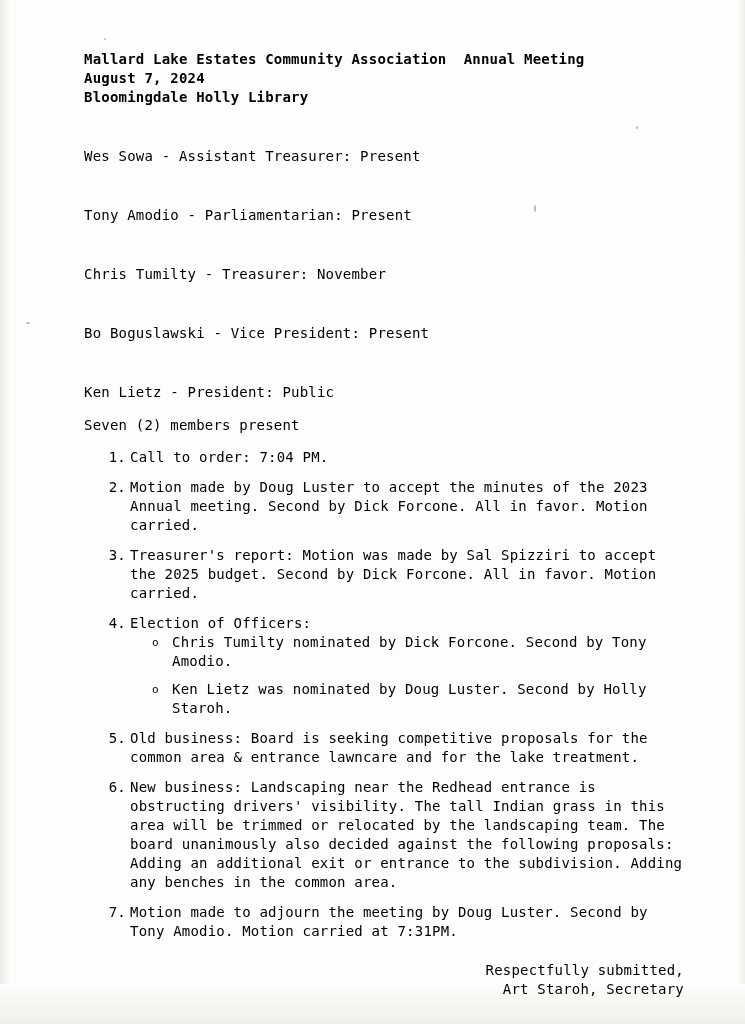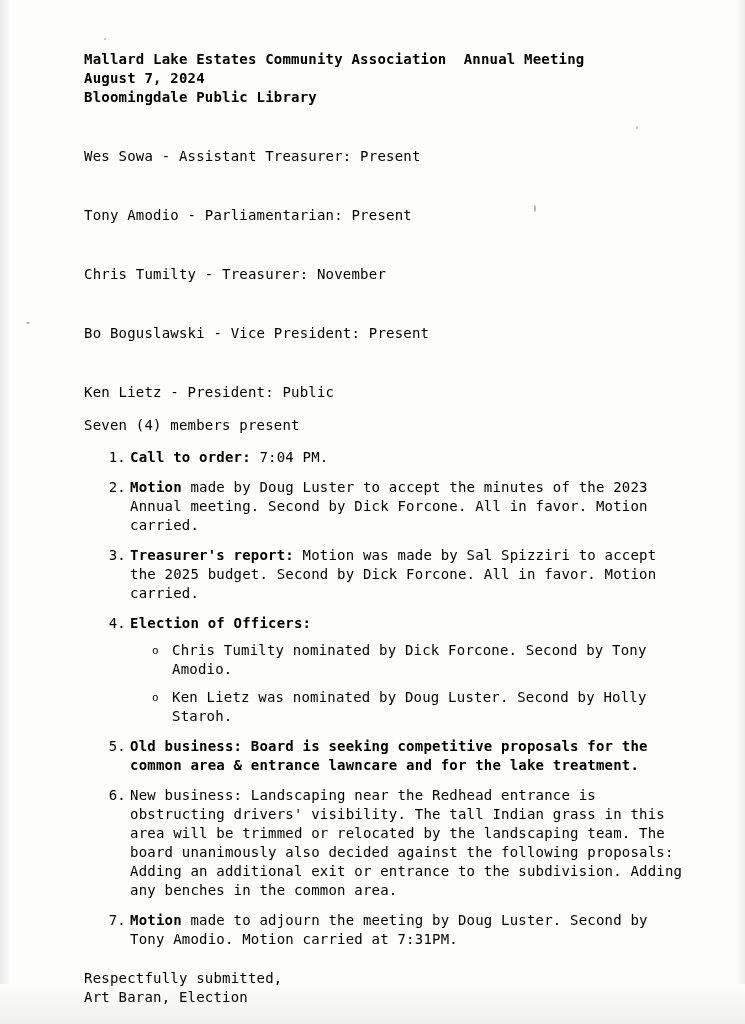--- a/index.html
+++ b/index.html
@@ -80,43 +80,44 @@
     counter-increment: item;
   }
   ol.main-list > li::before {
     content: counter(item) ".";
     position: absolute;
     left: 18px;
     width: 24px;
     text-align: right;
   }
   .b {
-    font-weight: bold;
+    font-weight: normal;
   }
   ul.sub-list {
     list-style: none;
-    margin: 8px 0 6px 0;
+    margin: 0 0 6px 0;
     padding: 0;
   }
   ul.sub-list > li {
     position: relative;
     padding-left: 42px;
     margin-bottom: 9px;
   }
   ul.sub-list > li::before {
     content: "o";
     position: absolute;
     left: 22px;
     font-size: 11px;
   }
   .closing {
     margin-top: 20px;
   }
   .closing-line {
     white-space: pre;
+    text-align: right;
   }
   .speck {
     position: absolute;
     background: #b9b9b4;
     border-radius: 50%;
   }
 </style>
 </head>
 <body>
 
@@ -128,32 +129,32 @@
   <div class="speck" style="left:104px;top:38px;width:2px;height:2px;"></div>
   <div class="speck" style="left:636px;top:126px;width:2px;height:3px;"></div>
   <div class="speck" style="left:534px;top:205px;width:2px;height:7px;"></div>
   <div class="speck" style="left:26px;top:322px;width:4px;height:2px;"></div>
 
   <div class="content">
 
     <div class="header-block">
       <div class="header-line">Mallard Lake Estates Community Association  Annual Meeting</div>
       <div class="header-line">August 7, 2024</div>
-      <div class="header-line">Bloomingdale Public Library</div>
+      <div class="header-line">Bloomingdale Holly Library</div>
     </div>
 
     <div class="attendee-block">
       <div class="attendee-line">Wes Sowa - Assistant Treasurer: Present</div>
       <div class="attendee-line">Tony Amodio - Parliamentarian: Present</div>
       <div class="attendee-line">Chris Tumilty - Treasurer: November</div>
       <div class="attendee-line">Bo Boguslawski - Vice President: Present</div>
       <div class="attendee-line">Ken Lietz - President: Public</div>
     </div>
 
-    <div class="count-line">Seven (4) members present</div>
+    <div class="count-line">Seven (2) members present</div>
 
     <ol class="main-list">
 
       <li>
         <span class="b">Call to order:</span><span> 7:04 PM.</span>
       </li>
 
       <li>
         <span class="b">Motion</span><span> made by Doug Luster to accept the minutes of the 2023 Annual  meeting. Second by Dick Forcone. All in favor. Motion carried.</span>
       </li>
@@ -179,17 +180,17 @@
       </li>
 
       <li>
         <span class="b">Motion</span><span> made to adjourn the meeting by Doug Luster. Second by Tony Amodio. Motion carried at 7:31PM.</span>
       </li>
 
     </ol>
 
     <div class="closing">
       <div class="closing-line">Respectfully submitted,</div>
-      <div class="closing-line">Art Baran, Election</div>
+      <div class="closing-line">Art Staroh, Secretary</div>
     </div>
 
   </div>
 </div>
 
 </body></html>

